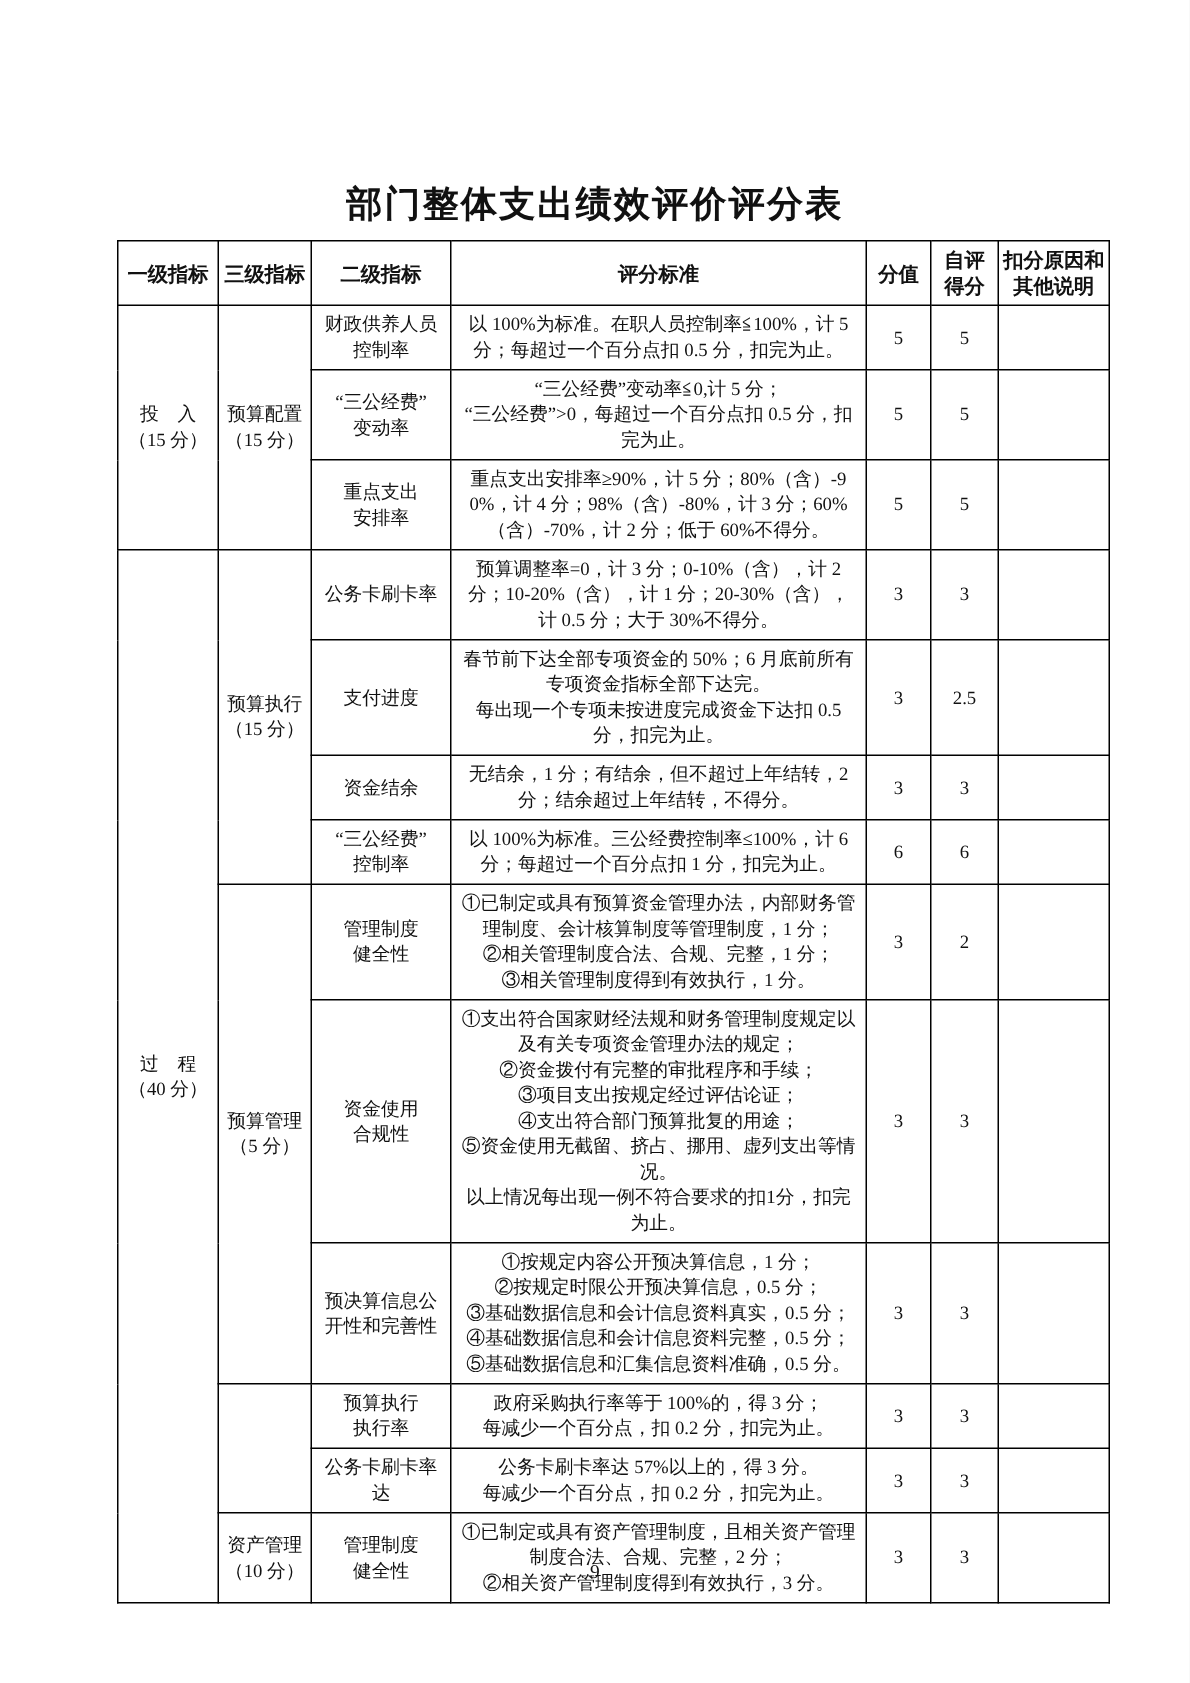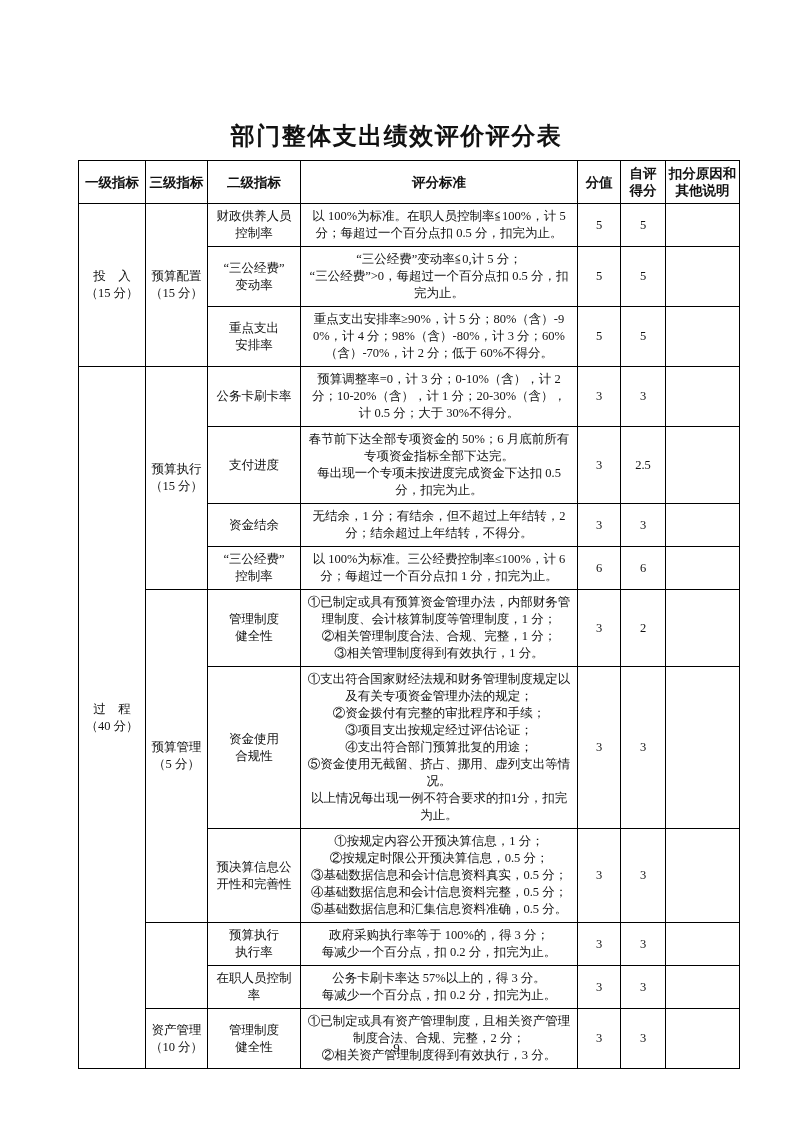--- a/index.html
+++ b/index.html
@@ -174,21 +174,21 @@
           <td rowspan="2" class="lv2"></td>
           <td class="lv3">预算执行
 执行率</td>
           <td class="criteria">政府采购执行率等于 100%的，得 3 分；
 每减少一个百分点，扣 0.2 分，扣完为止。</td>
           <td class="num">3</td>
           <td class="num">3</td>
           <td class="note"></td>
         </tr>
         <tr>
-          <td class="lv3">在职人员控制率</td>
+          <td class="lv3">公务卡刷卡率达</td>
           <td class="criteria">公务卡刷卡率达 57%以上的，得 3 分。
 每减少一个百分点，扣 0.2 分，扣完为止。</td>
           <td class="num">3</td>
           <td class="num">3</td>
           <td class="note"></td>
         </tr>
         <tr>
           <td class="lv2">资产管理
 （10 分）</td>
           <td class="lv3">管理制度

